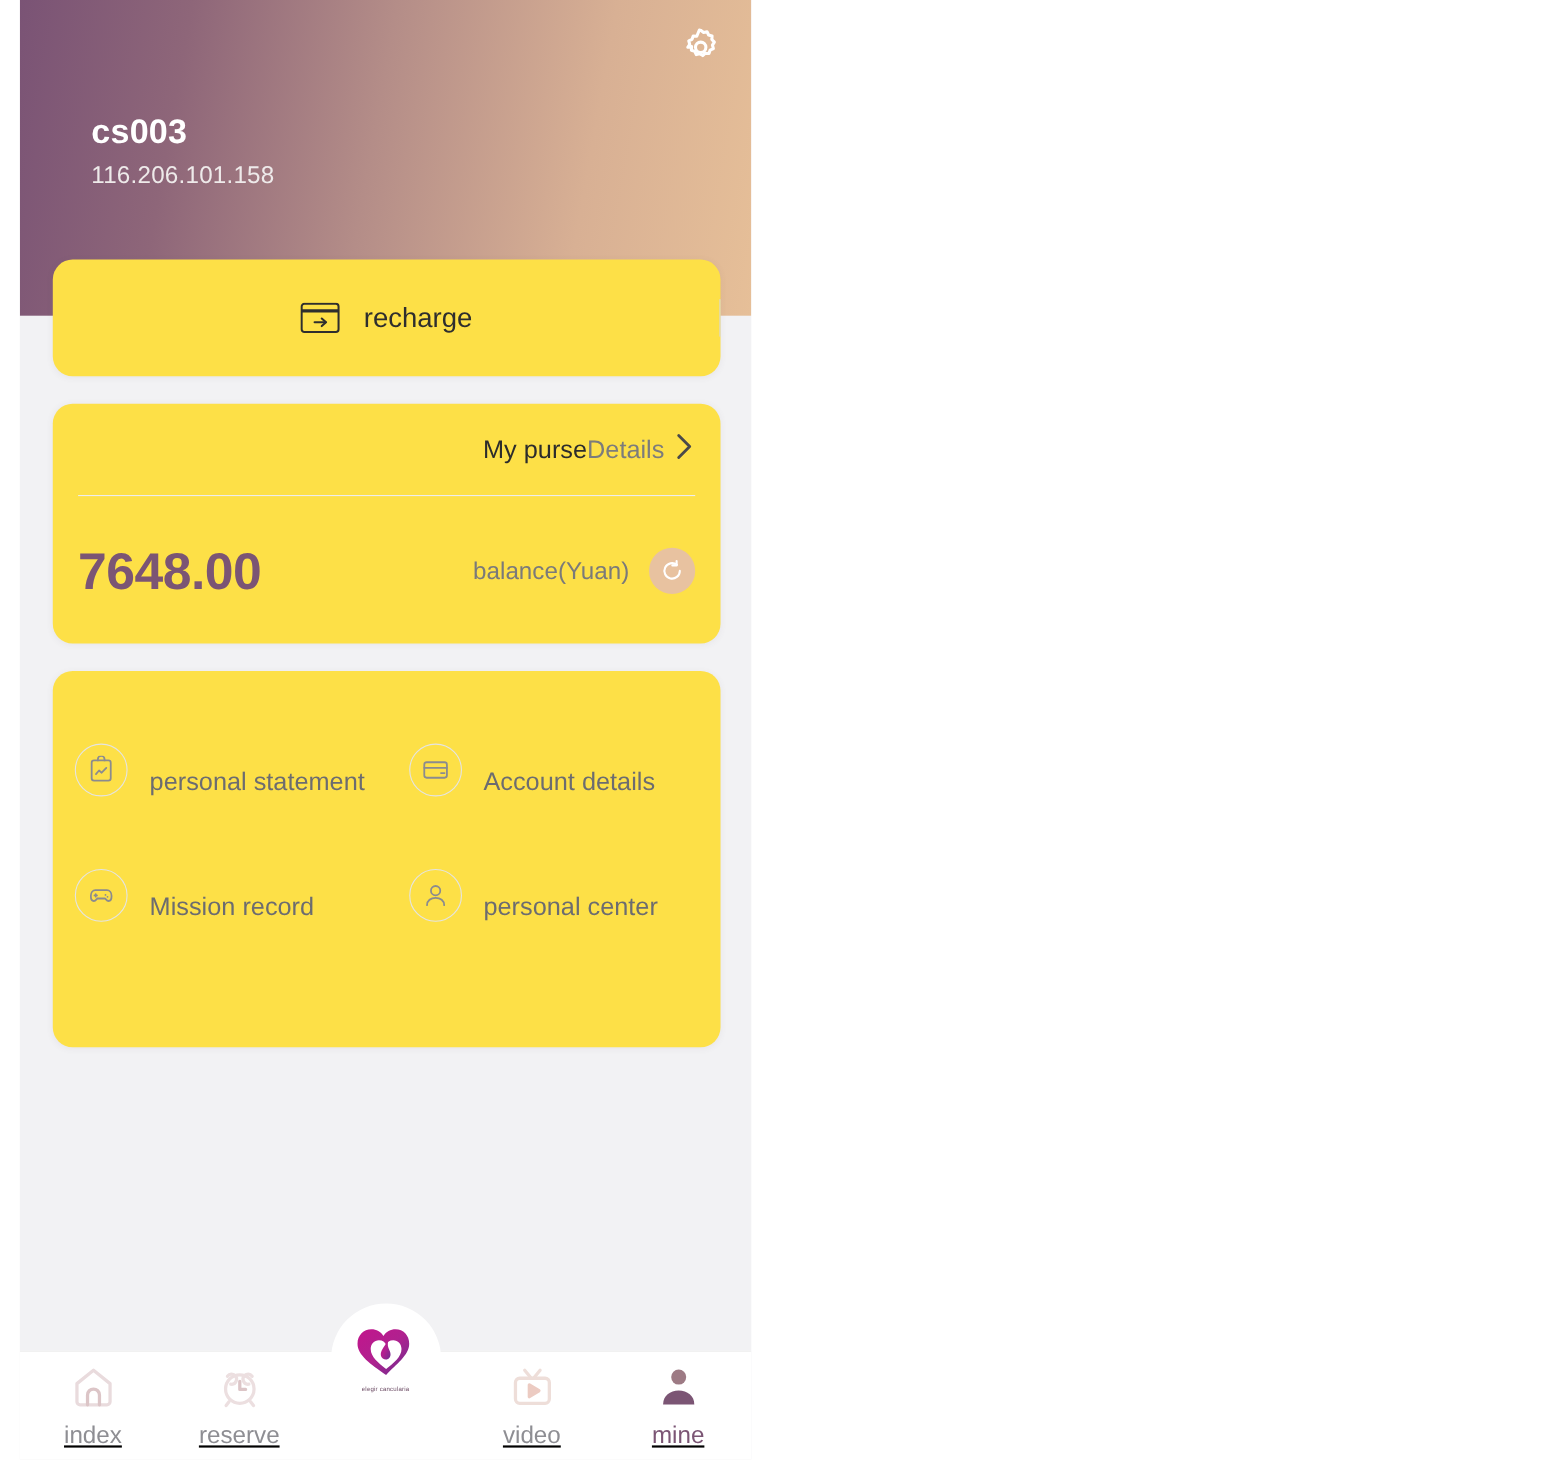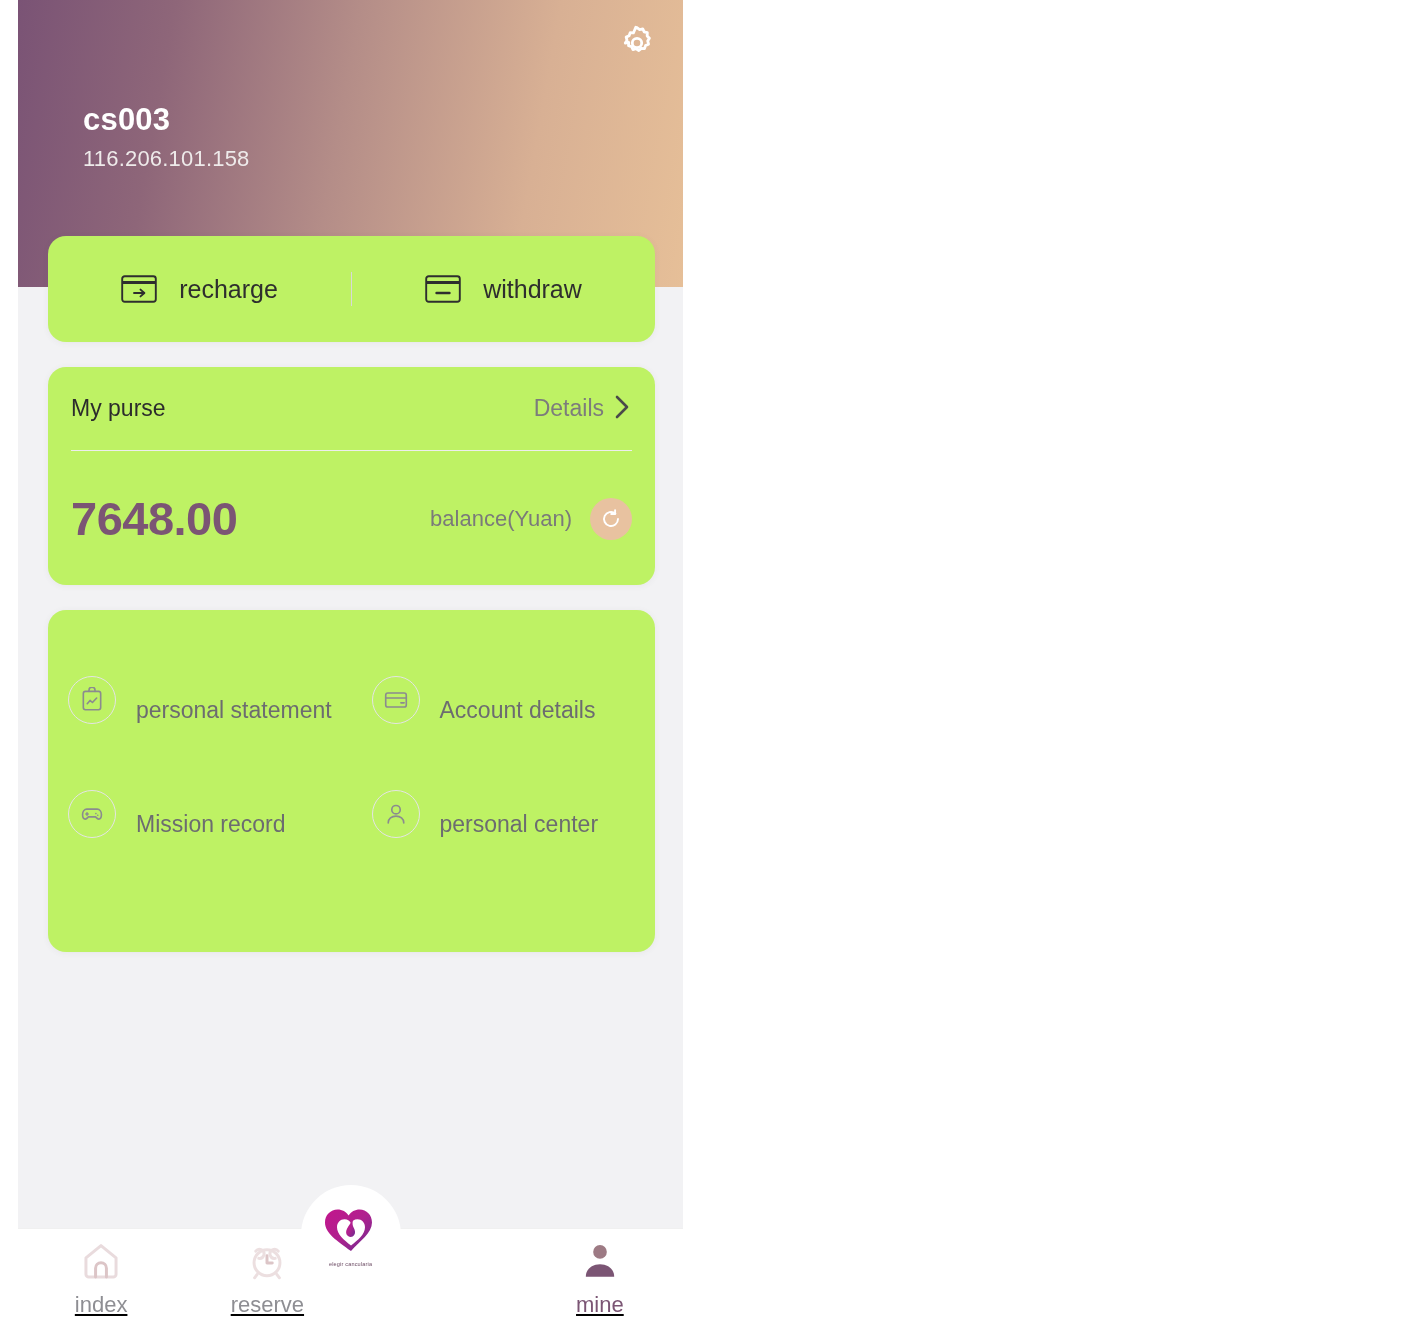--- a/index.html
+++ b/index.html
@@ -58,21 +58,21 @@
     font-size: 22px;
     color: #eeeaea;
     letter-spacing: 0.2px;
   }
 
   
   .card {
     position: absolute;
     left: 30px;
     width: 607px;
-    background: #bef264;
+    background: #fde047;
     border-radius: 18px;
     box-shadow: 0 1px 6px rgba(100,90,100,0.07);
   }
 
   
   #action-card {
     top: 236px;
     height: 106px;
     display: flex;
     align-items: center;
@@ -102,21 +102,21 @@
     top: 367px;
     height: 218px;
   }
   #purse-head {
     position: absolute;
     left: 23px; right: 23px;
     top: 0;
     height: 84px;
     display: flex;
     align-items: center;
-    justify-content: space-between;
+    justify-content: flex-end;
     border-bottom: 1px solid #ededed;
   }
   #purse-title {
     font-size: 23px;
     color: #2c2c2c;
   }
   #purse-details {
     display: flex;
     align-items: center;
     gap: 8px;
@@ -284,30 +284,20 @@
           <path d="M1.2 7.6h33.6" stroke-width="3"></path>
           <path d="M13 18h10" stroke-linecap="round"></path>
           <path d="M19.5 14.6L23.4 18l-3.9 3.4" stroke-linecap="round" stroke-linejoin="round" fill="none"></path>
         </svg>
       </span>
       <span class="act-label">recharge</span>
     </div>
 
     <div class="action-divider"></div>
 
-    <div class="action-item">
-      <span class="act-icon">
-        <svg width="36" height="28" viewBox="0 0 36 28" fill="none" stroke="#2e2e2e" stroke-width="1.9">
-          <rect x="1.2" y="1.2" width="33.6" height="25.6" rx="2.5"></rect>
-          <path d="M1.2 7.6h33.6" stroke-width="3"></path>
-          <path d="M11.5 18h13" stroke-width="2.4" stroke-linecap="round"></path>
-        </svg>
-      </span>
-      <span class="act-label">withdraw</span>
-    </div>
   </div>
 
   <div id="purse-card" class="card">
 
     <div id="purse-head">
       <span id="purse-title">My purse</span>
 
       <span id="purse-details">
         <span id="purse-details-label">Details</span>
         <span>
@@ -422,20 +412,30 @@
           <path d="M5.6 6.4a2.6 2.6 0 1 1 1.7 4.1M18.4 6.4a2.6 2.6 0 1 0-1.7 4.1"></path>
           <path d="M6.4 19.6l-1.5 2M17.6 19.6l1.5 2"></path>
           <path d="M12 9v4.2h3" stroke="#dcc5c7"></path>
         </svg>
       </span>
       <span class="t-label">reserve</span>
     </div>
 
     <div class="tab-spacer"></div>
 
+    <div class="tab">
+      <span class="t-icon">
+        <svg width="42" height="42" viewBox="0 0 24 24" fill="none" stroke="#eeded9" stroke-width="1.7" stroke-linecap="round" stroke-linejoin="round">
+          <rect x="3.2" y="7.4" width="17.6" height="13" rx="2.2"></rect>
+          <path d="M8 3.2l3.4 4.2M16 3.2l-3.4 4.2"></path>
+          <path d="M10.4 10.8l5 3.1-5 3.1z" fill="#eccbc2" stroke="#eccbc2"></path>
+        </svg>
+      </span>
+      <span class="t-label">video</span>
+    </div>
 
     <div class="tab active">
       <span class="t-icon">
         <svg width="42" height="42" viewBox="0 0 24 24">
           <circle cx="12" cy="6.8" r="3.9" fill="#9d7a84"></circle>
           <path d="M3.9 21c0-4.4 3.6-7.2 8.1-7.2s8.1 2.8 8.1 7.2z" fill="#7b5574"></path>
         </svg>
       </span>
       <span class="t-label">mine</span>
     </div>

